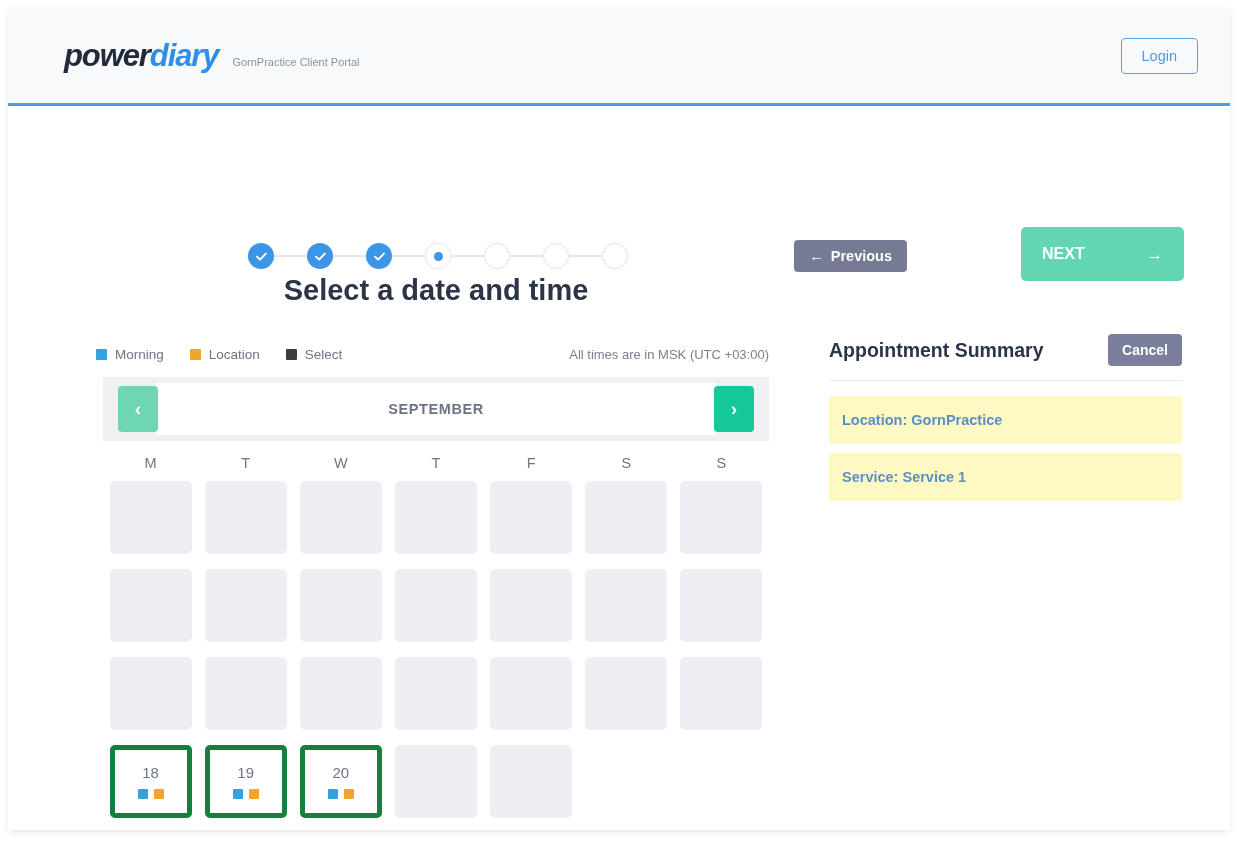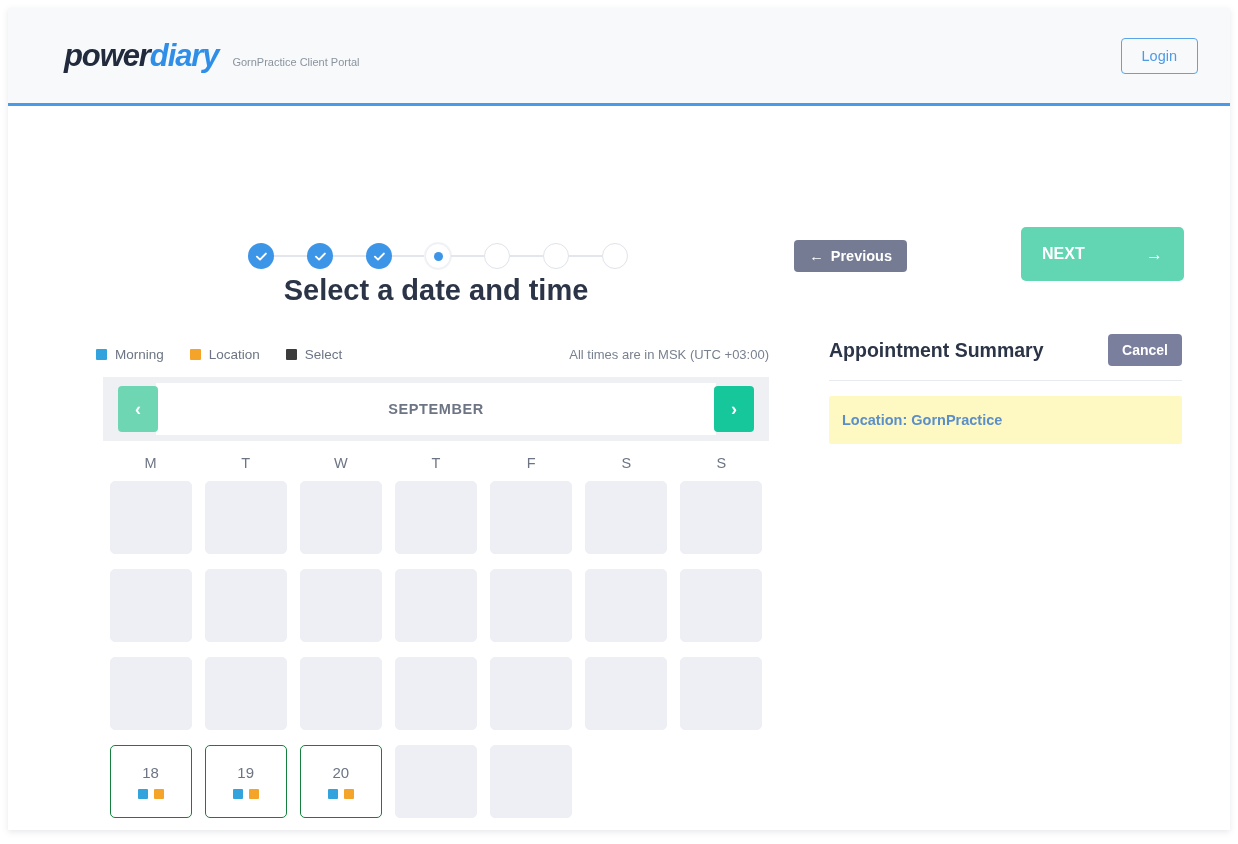--- a/index.html
+++ b/index.html
@@ -282,21 +282,21 @@
     align-items: center;
     justify-content: center;
     gap: 8px;
   }
   .day-cell.empty {
     background: #edeff4;
     border: 1px solid #edeff4;
   }
   .day-cell.available {
     background: #ffffff;
-    border: 1px solid #15803d;
+    border: 5px solid #15803d;
     cursor: pointer;
   }
   .day-number {
     font-size: 15px;
     color: #6d7584;
   }
   .day-dots { display: flex; gap: 6px; }
   .day-dot {
     width: 10px;
     height: 10px;
@@ -488,17 +488,18 @@
       </div>
 
     <div class="summary-panel">
       <div class="summary-head">
         <div class="summary-title">Appointment Summary</div>
         <div class="summary-head-spacer"></div>
         <button class="cancel-button">Cancel</button>
       </div>
       <div class="summary-list">
           <div class="summary-row">Location: GornPractice</div>
+          <div class="summary-row">Service: Service 1</div>
         </div>
     </div>
 
   </div>
 </div>
 
 </body></html>

